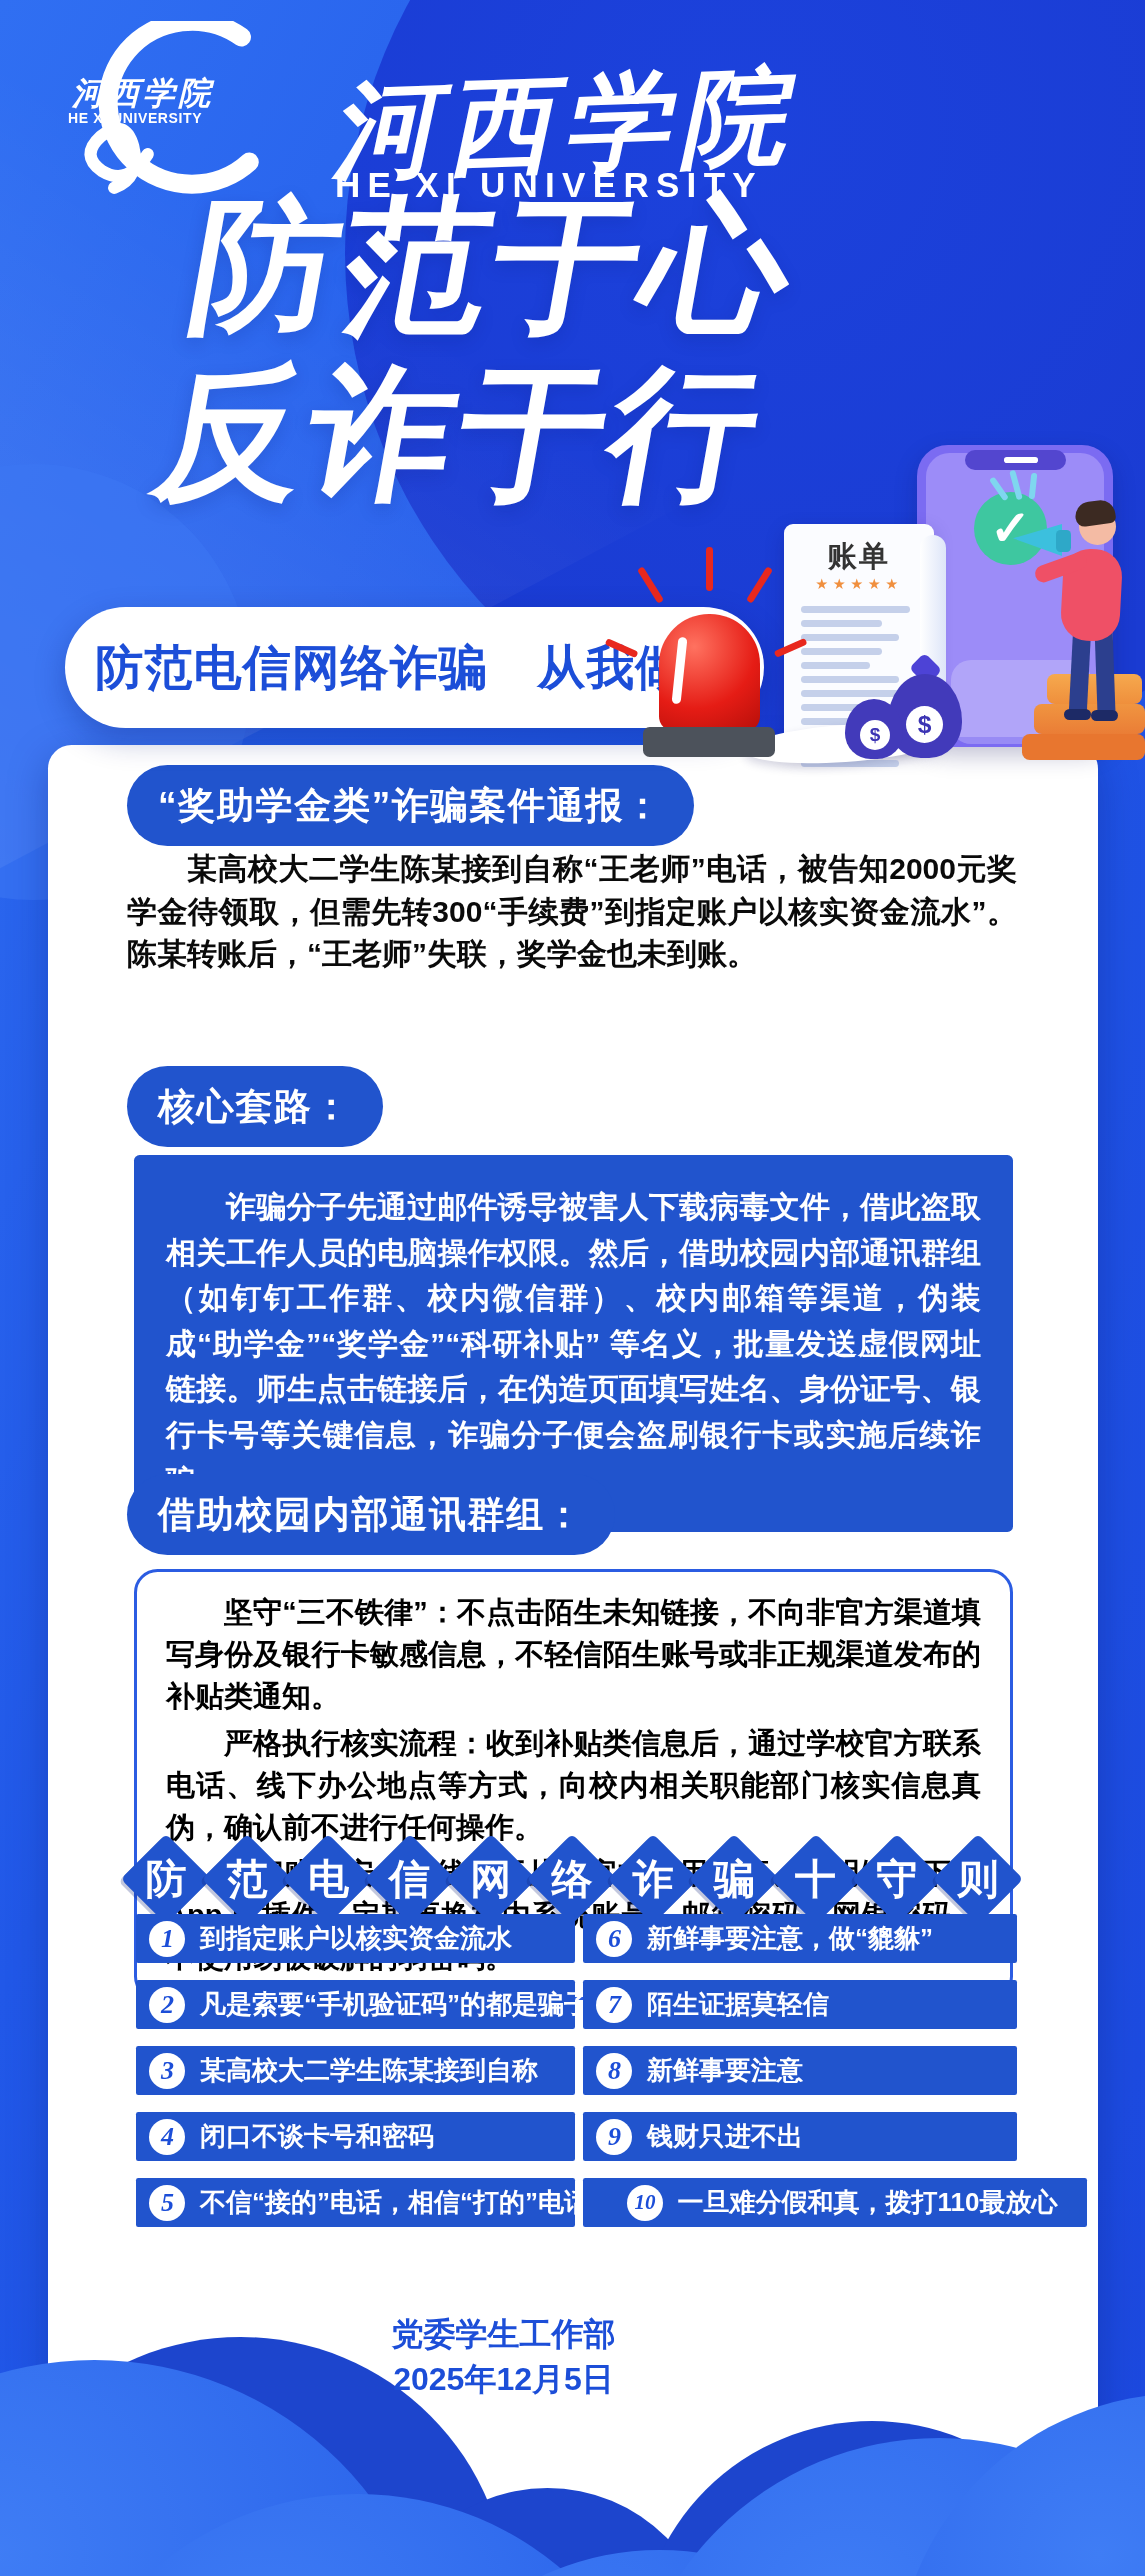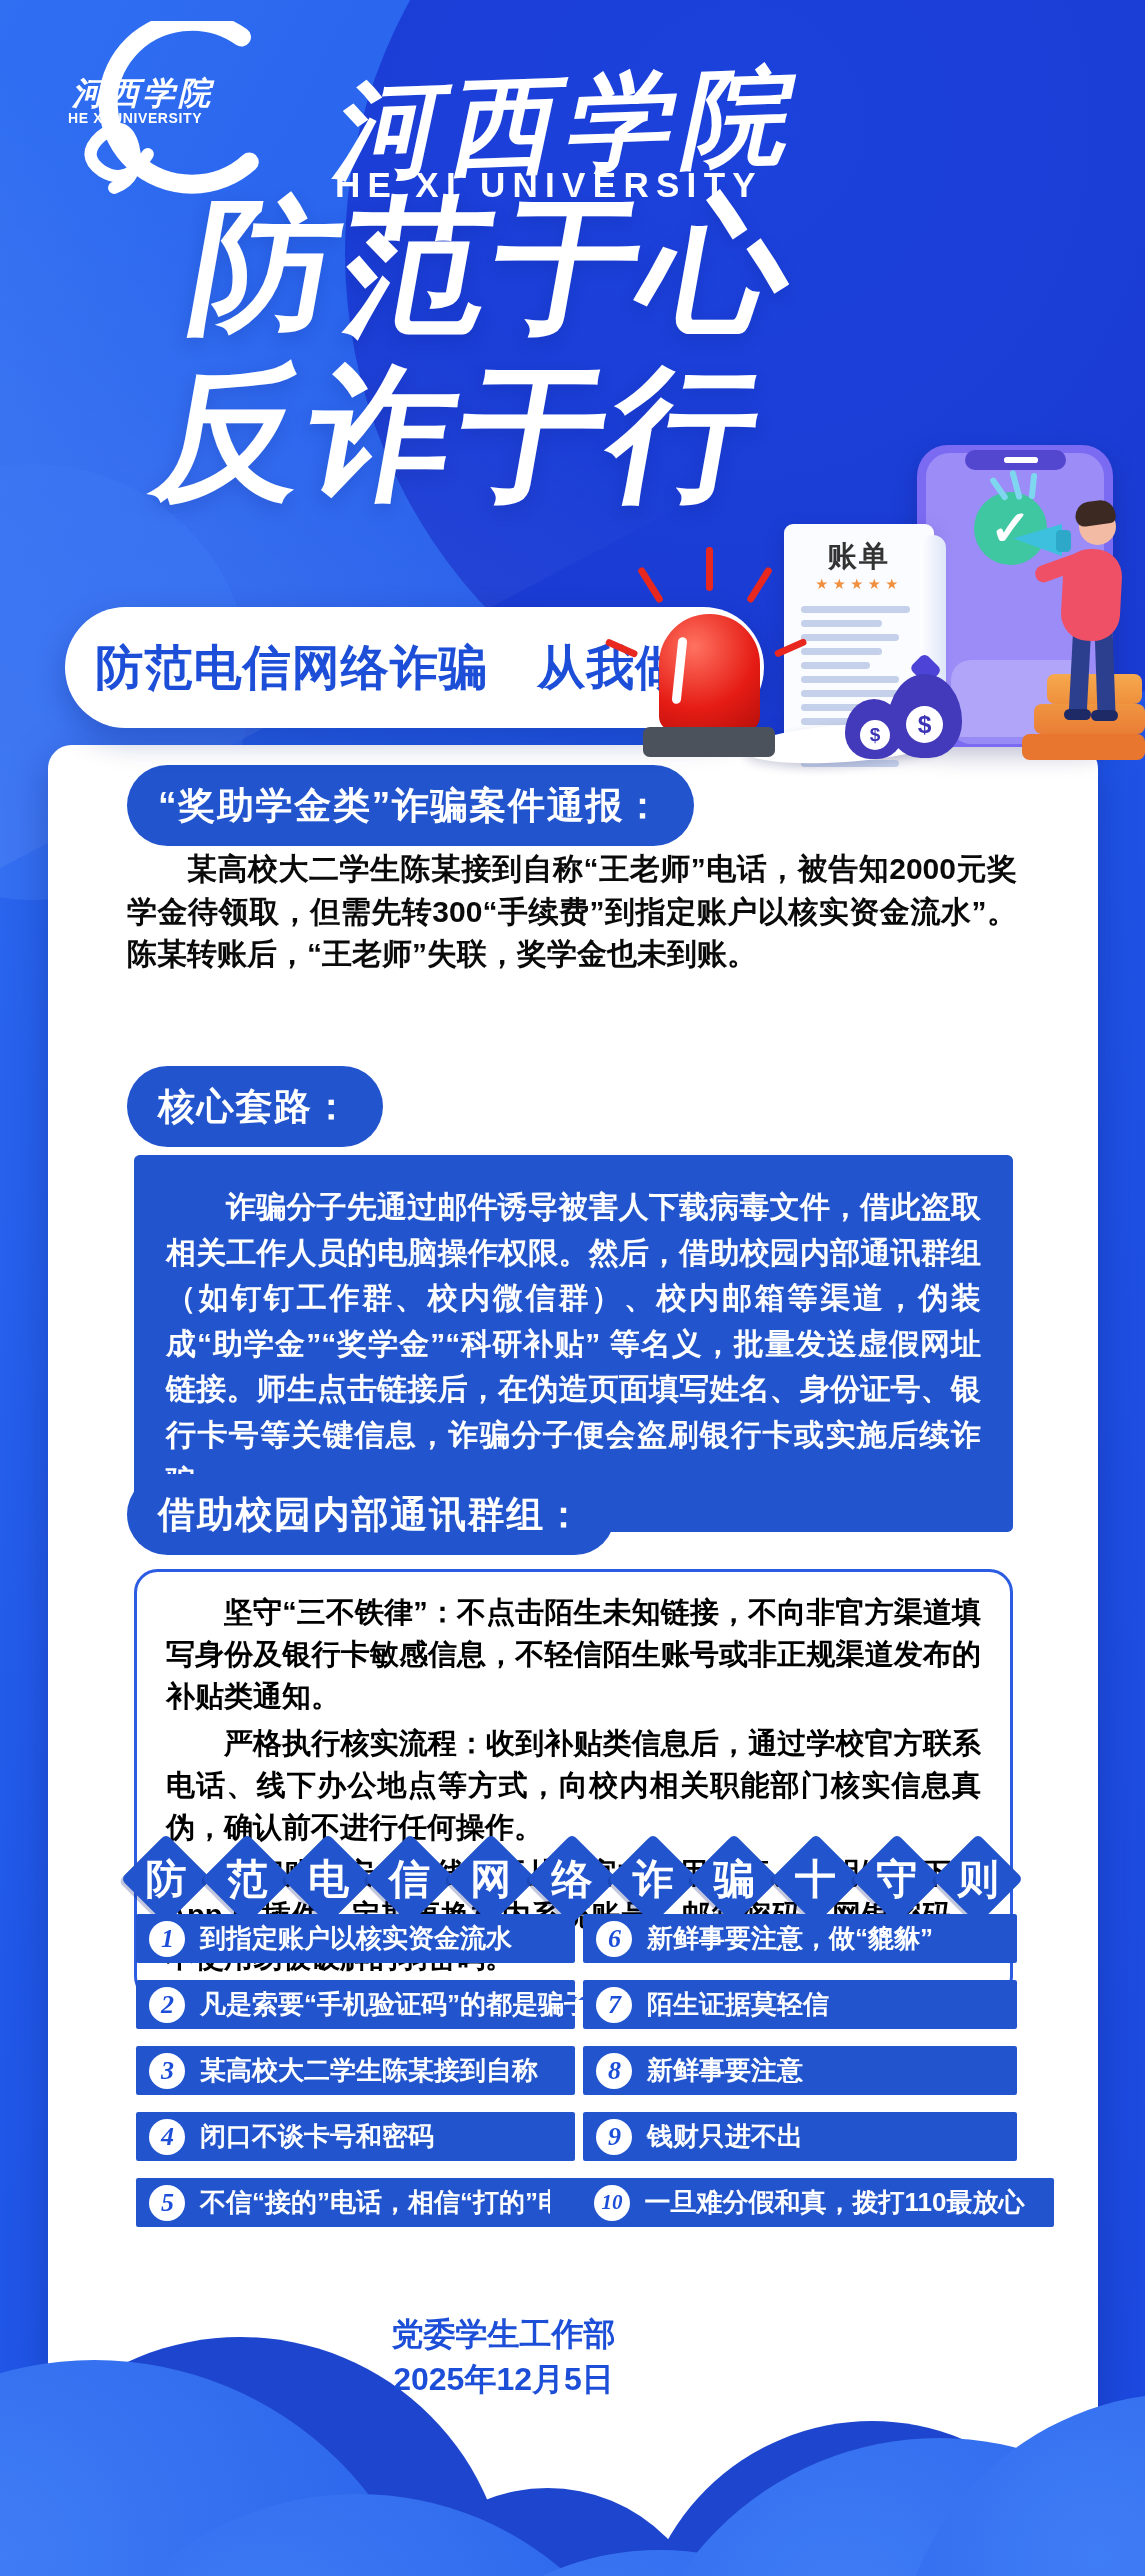--- a/index.html
+++ b/index.html
@@ -307,21 +307,21 @@
     <span class="txt">陌生证据莫轻信</span>
   </div>
   <div class="rule" style="left:583px;top:2046px;width:434px;">
     <span class="num">8</span>
     <span class="txt">新鲜事要注意</span>
   </div>
   <div class="rule" style="left:583px;top:2112px;width:434px;">
     <span class="num">9</span>
     <span class="txt">钱财只进不出</span>
   </div>
-  <div class="rule" style="left:550px;top:2178px;width:504px;padding-left:44px;">
+  <div class="rule" style="left:583px;top:2178px;width:504px;padding-left:44px;">
     <span class="num" style="font-size:21px;">10</span>
     <span class="txt">一旦难分假和真，拨打110最放心</span>
   </div>
 
   <div class="abs footer-org">党委学生工作部</div>
   <div class="abs footer-date">2025年12月5日</div>
 
   <div class="abs cloud dark cd1"></div>
   <div class="abs cloud dark cd2"></div>
   <div class="abs cloud dark cd3"></div>

